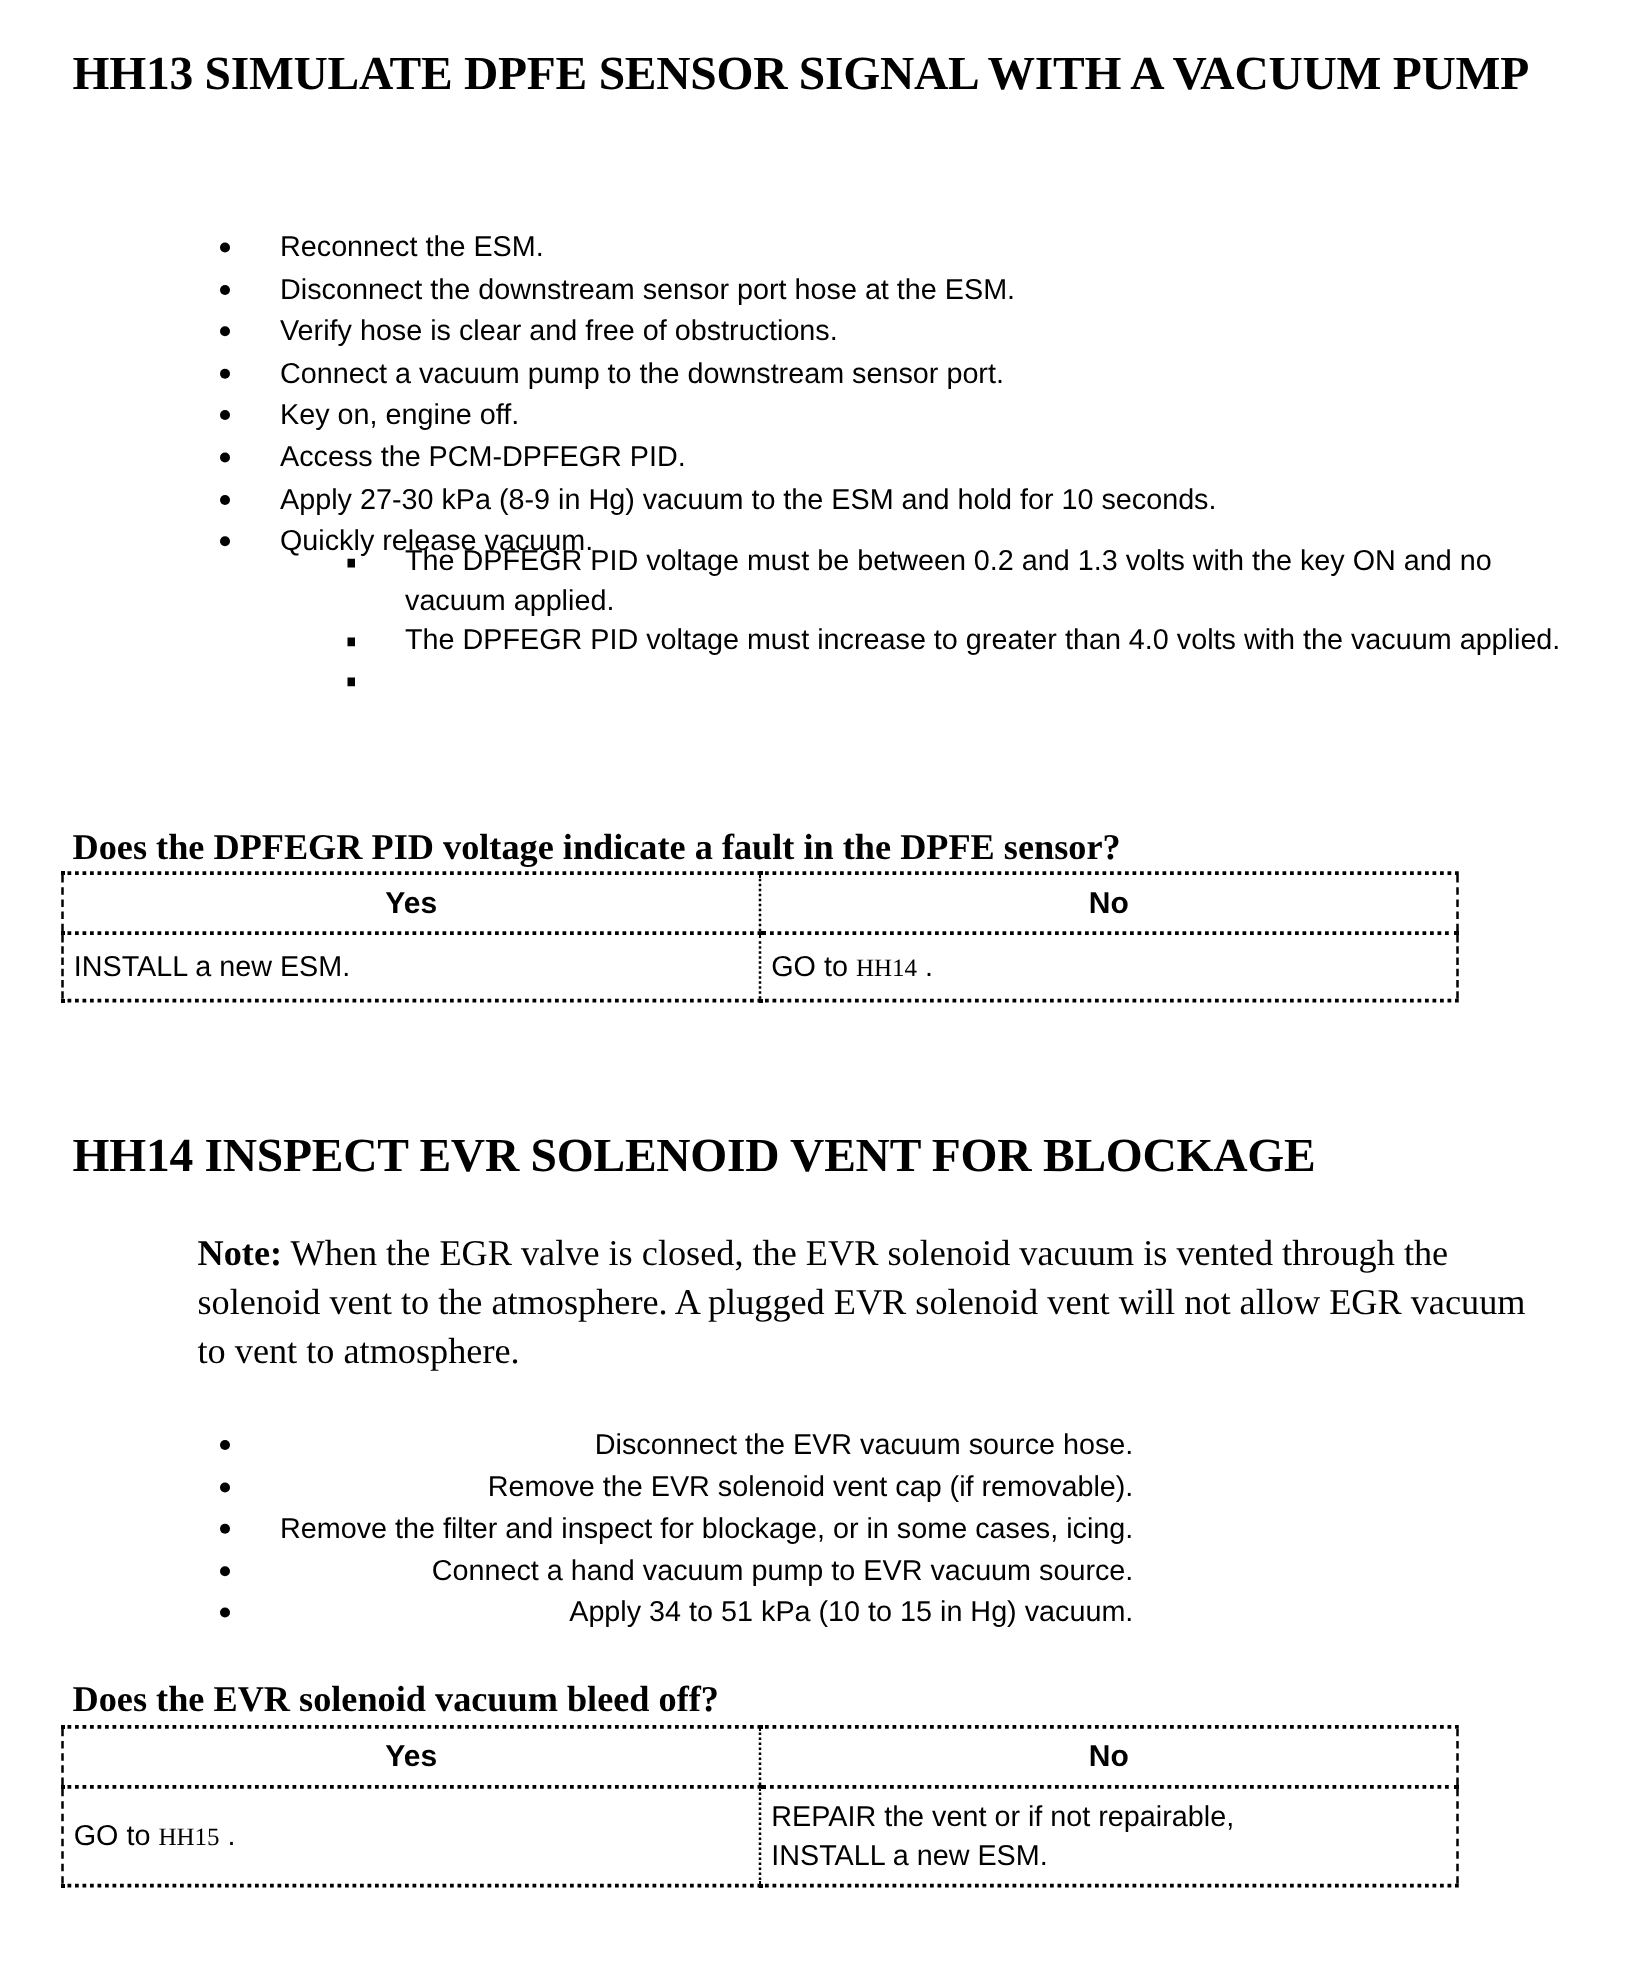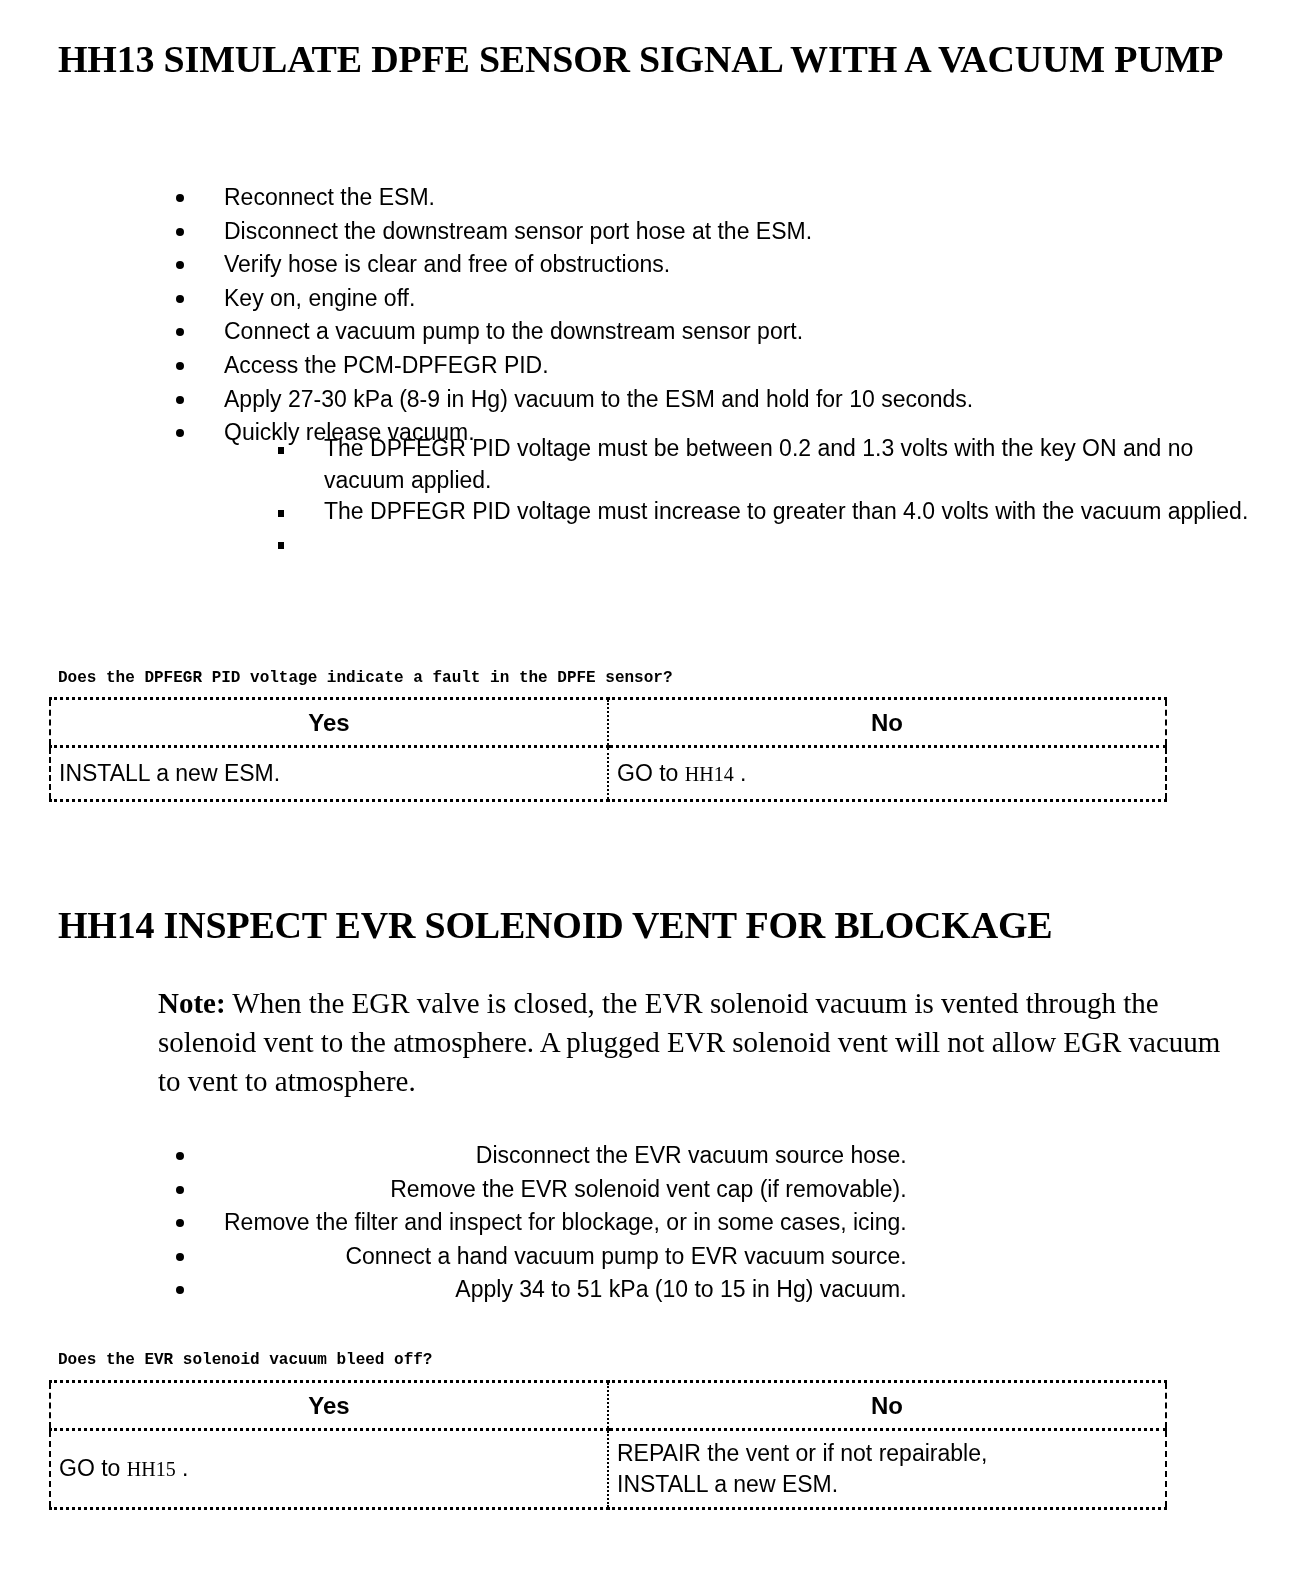--- a/index.html
+++ b/index.html
@@ -90,23 +90,23 @@
       font-family: "Liberation Serif", serif;
       font-size: 29px;
       line-height: 39px;
     }
     .note b { font-weight: bold; }
 
     .question {
       position: absolute;
       left: 58px;
       margin: 0;
-      font-family: Liberation Mono, monospace;
+      font-family: Liberation Serif, serif;
       font-weight: bold;
-      font-size: 16px;
+      font-size: 29px;
       line-height: 26px;
     }
     #q-hh13 { top: 665px; }
     #q-hh14 { top: 1347px; }
 
     table.yn {
       position: absolute;
       left: 49px;
       width: 1118px;
       border-collapse: collapse;
@@ -146,22 +146,22 @@
   </style>
 </head>
 <body>
 
 <h1 id="title-hh13" class="section-title">HH13 SIMULATE DPFE SENSOR SIGNAL WITH A VACUUM PUMP</h1>
 
 <ul id="steps-hh13" class="bullets">
   <li><span class="dot"></span><span>Reconnect the ESM.</span></li>
   <li><span class="dot"></span><span>Disconnect the downstream sensor port hose at the ESM.</span></li>
   <li><span class="dot"></span><span>Verify hose is clear and free of obstructions.</span></li>
+  <li><span class="dot"></span><span>Connect a vacuum pump to the downstream sensor port.</span></li>
   <li><span class="dot"></span><span>Key on, engine off.</span></li>
-  <li><span class="dot"></span><span>Connect a vacuum pump to the downstream sensor port.</span></li>
   <li><span class="dot"></span><span>Access the PCM-DPFEGR PID.</span></li>
   <li><span class="dot"></span><span>Apply 27-30 kPa (8-9 in Hg) vacuum to the ESM and hold for 10 seconds.</span></li>
   <li><span class="dot"></span><span>Quickly release vacuum.</span></li>
 </ul>
 
 <ul class="sub">
   <li><span class="sq"></span><span>The DPFEGR PID voltage must be between 0.2 and 1.3 volts with the key ON and no vacuum applied.</span></li>
   <li><span class="sq"></span><span>The DPFEGR PID voltage must increase to greater than 4.0 volts with the vacuum applied.</span></li>
   <li><span class="sq"></span></li>
 </ul>

